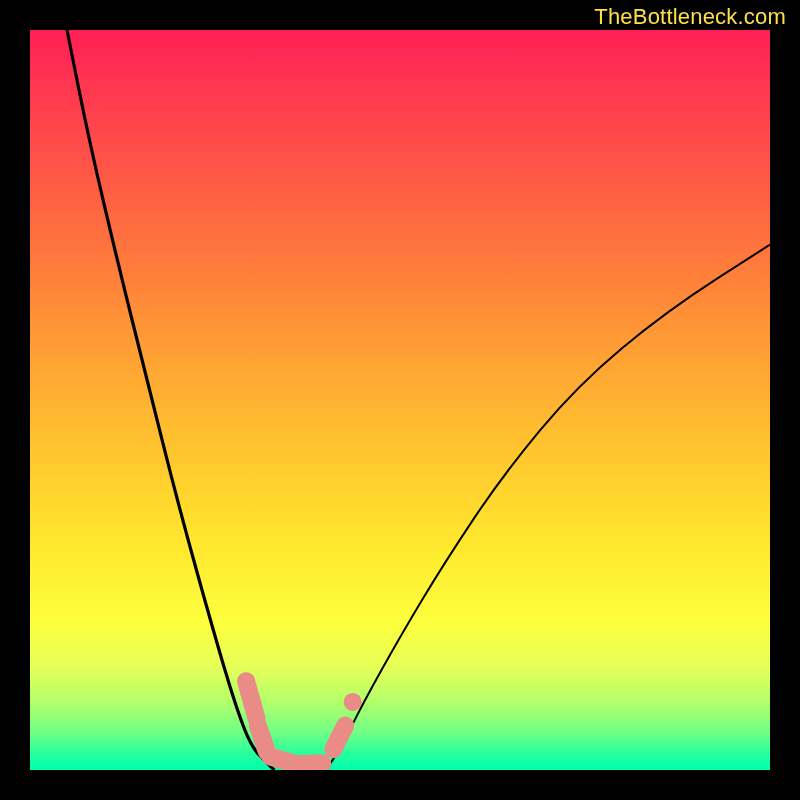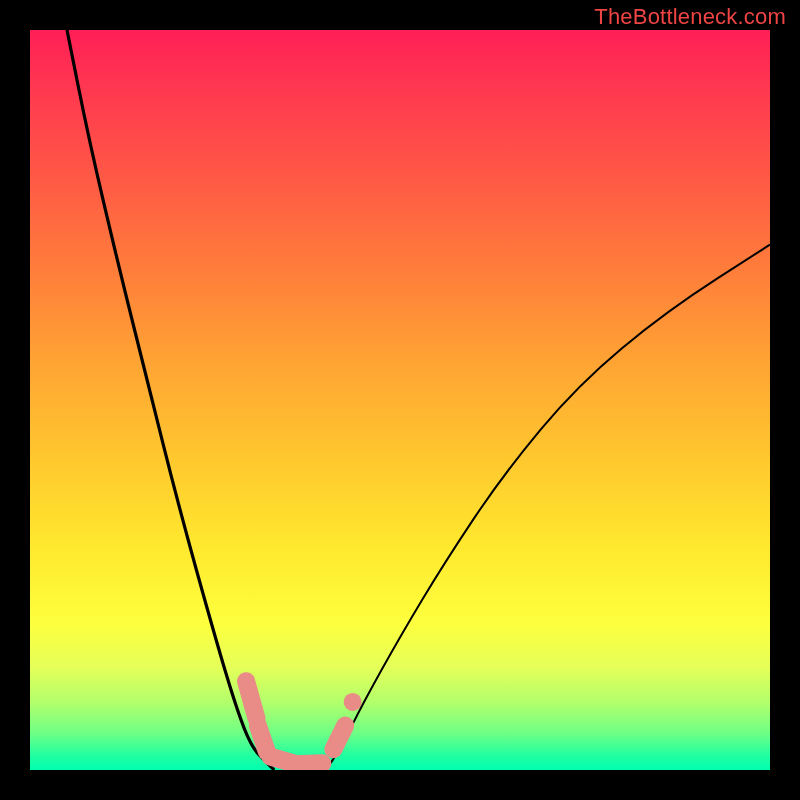--- a/index.html
+++ b/index.html
@@ -14,21 +14,21 @@
   .frame {
     position: relative;
     width: 800px;
     height: 800px;
     background: #000;
   }
   .watermark {
     position: absolute;
     top: 4px;
     right: 14px;
-    color: #ef4444;
+    color: #fde047;
     font-size: 22px;
     font-weight: 500;
     letter-spacing: 0.2px;
     z-index: 10;
   }
   .plot-area {
     position: absolute;
     left: 30px;
     top: 30px;
     width: 740px;

